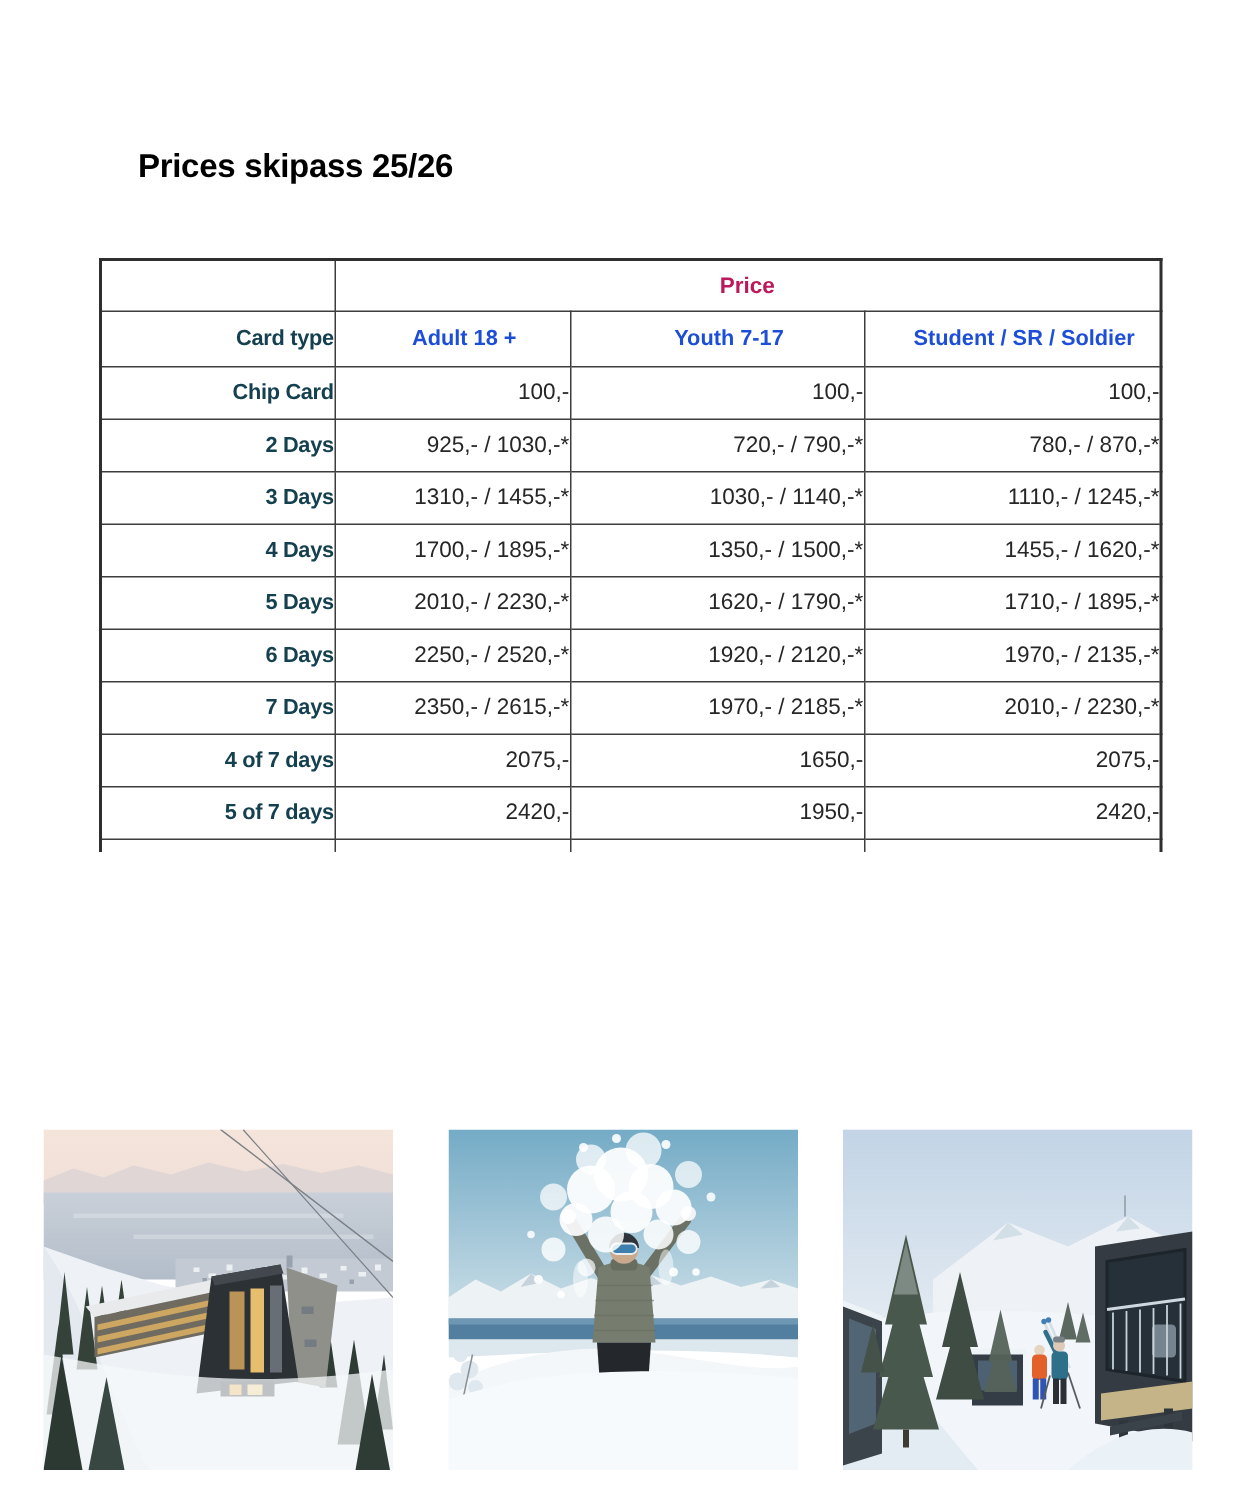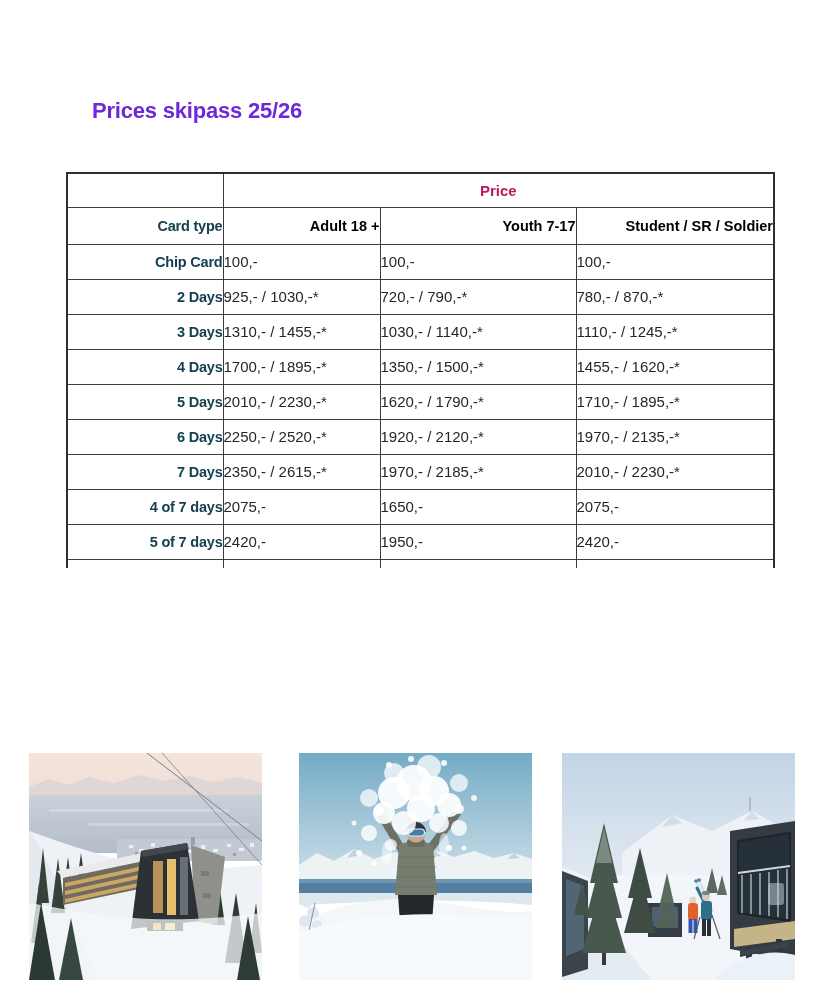--- a/index.html
+++ b/index.html
@@ -2,21 +2,21 @@
 <html><head>
 <meta charset="utf-8">
 <style>
   * { margin:0; padding:0; box-sizing:border-box; }
   body { background:#ffffff; font-family:"Liberation Sans", sans-serif; }
   .page { position:relative; width:822px; height:1003px; background:#ffffff; overflow:hidden; margin:0 auto; }
 
   
   .page-title {
     position:absolute; left:92px; top:98px;
-    font-size:22px; font-weight:700; color:#6d28d9; letter-spacing:-0.2px;
+    font-size:22px; font-weight:700; color:#000000; letter-spacing:-0.2px;
   }
   .logo { position:absolute; left:538px; top:50px; width:232px; height:86px; }
   .logo-ridge { position:absolute; left:0; top:0; }
   .logo-word {
     position:absolute; left:0; top:56px; width:232px;
     font-size:23px; font-weight:400; color:#1d4254; letter-spacing:2px;
     white-space:nowrap;
   }
 
   
@@ -25,26 +25,26 @@
     border-collapse:collapse; table-layout:fixed;
     border:2px solid #2f2f2f; border-bottom:none;
   }
   table.prices th, table.prices td { border:1px solid #3d3d3d; }
   tr.r-price  { height:34px; }
   tr.r-cols   { height:37px; }
   tbody tr    { height:35px;margin-top:15px; }
   tr.partial  { height:9px; }
   tr.partial td { border-bottom:none; }
   th.price-span { text-align:center; font-size:15px; font-weight:700; color:#be185d; }
-  th.col-head   { text-align:right; font-size:14.5px; font-weight:700; color:#000000;padding-left:16px; }
+  th.col-head   { text-align:center; font-size:14.5px; font-weight:700; color:#1d4ed8;padding-left:16px; }
   th.lbl {
     text-align:right; padding-left:8px; font-size:14.5px; font-weight:700;
     color:#14404f; letter-spacing:-0.2px;
   }
-  td.val { text-align:left; font-size:15px; font-weight:400; color:#262626; }
+  td.val { text-align:right; font-size:15px; font-weight:400; color:#262626; }
 
   
   .photo { position:absolute; top:753px; width:233px; height:227px; }
   .photo svg { display:block; width:233px; height:227px; }
   .photo-1 { left:29px; }
   .photo-2 { left:299px; }
   .photo-3 { left:562px; }
 </style>
 </head>
 <body>

